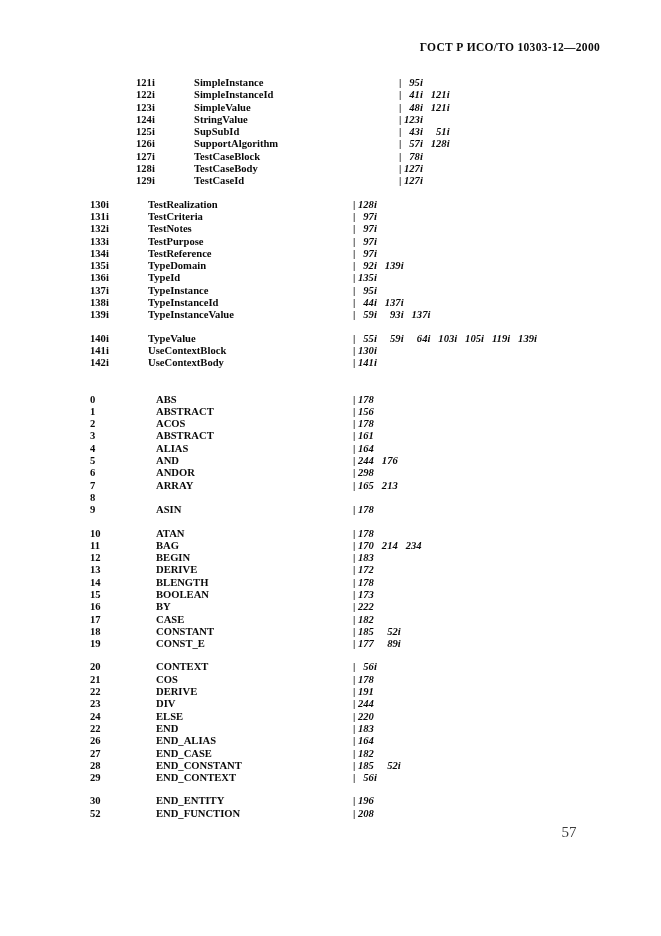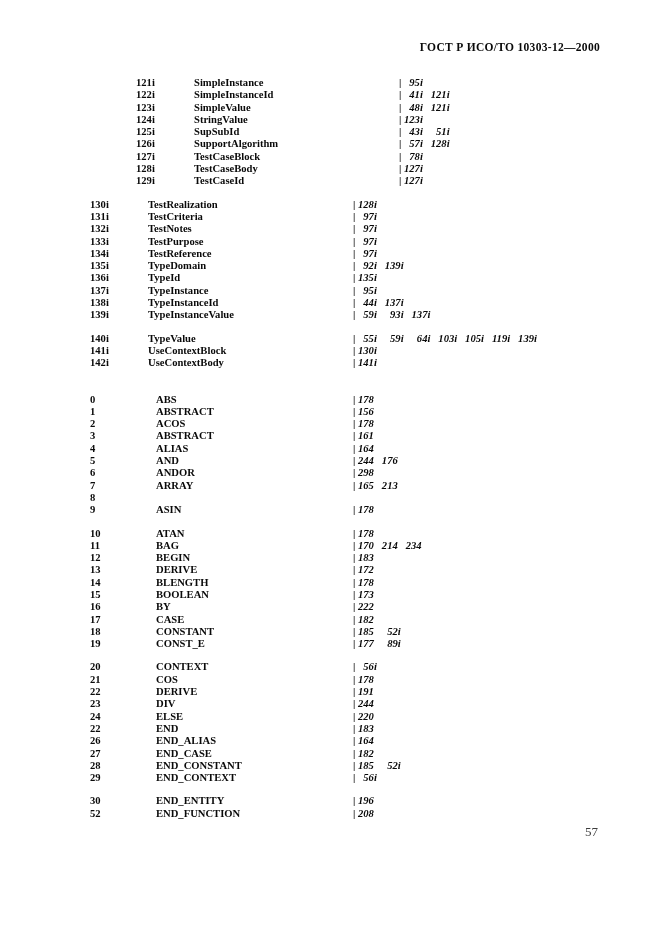--- a/index.html
+++ b/index.html
@@ -28,22 +28,22 @@
     position: relative; height: 12.3px; line-height: 12.3px;
     font-size: 10.6px; font-weight: bold; white-space: nowrap;
   }
   .row .num   { position: absolute; left: 90px; }
   .row.instance .label { position: absolute; left: 148px; }
   .row.keyword  .label { position: absolute; left: 156px; }
   .row .pipe  { position: absolute; left: 353px; }
   .row .pages { position: absolute; left: 358px; white-space: pre; font-style: italic; }
   .page-number {
     position: absolute; top: 824px; left: 540px; width: 58px;
-    text-align: right;
-    font-size: 13px; font-weight: normal; color: #3c3c3c;
+    text-align: center;
+    font-size: 15px; font-weight: normal; color: #3c3c3c;
   }
 </style>
 </head>
 <body>
 
 <div class="page">
   <div class="doc-header">ГОСТ Р ИСО/ТО 10303-12—2000</div>
 
   <div class="content">
       <div class="block">

